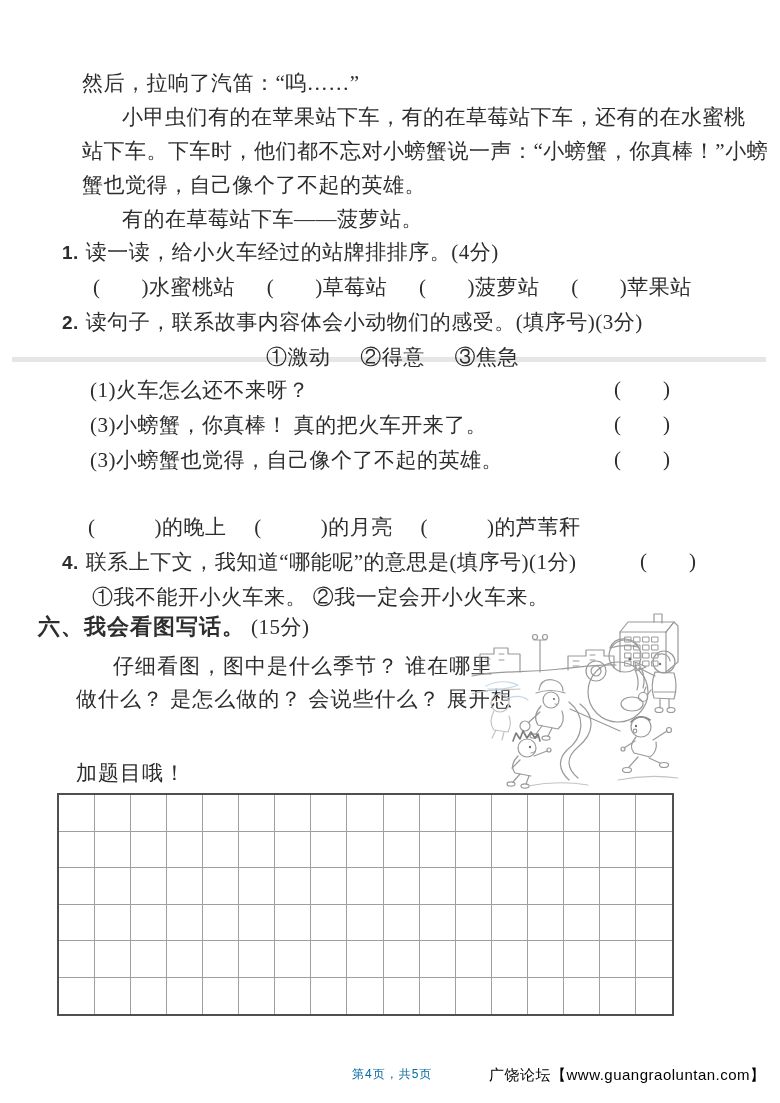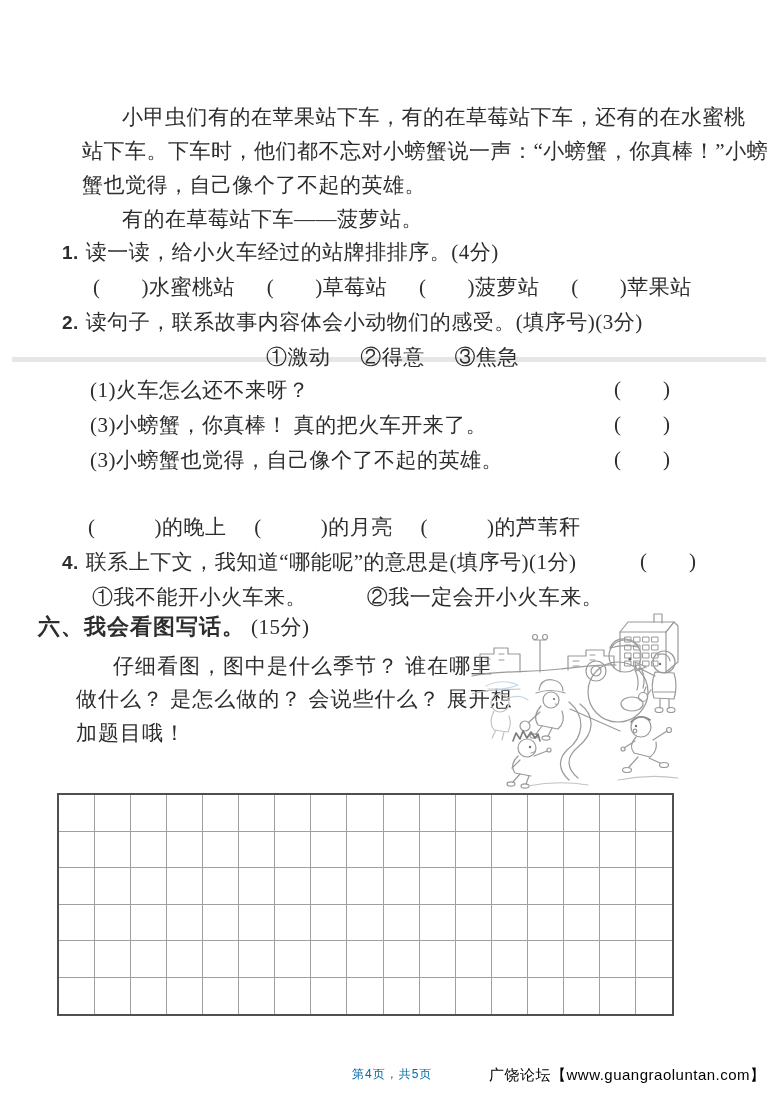--- a/index.html
+++ b/index.html
@@ -8,21 +8,21 @@
     font-family:"Liberation Serif","DejaVu Serif",serif;color:#2d2d2d;
     overflow:hidden;margin:0 auto;
   }
   .t{position:absolute;font-size:21px;line-height:27px;white-space:nowrap;letter-spacing:.5px;}
   .qnum{font-family:"Liberation Sans","DejaVu Sans",sans-serif;font-size:19px;font-weight:600;margin-right:7px;}
   .blank{display:inline-flex;justify-content:space-between;width:56px;}
   .blank.wide{width:74px;}
   .station{margin-right:26px;}
   .fillgroup{margin-right:22px;}
   .emo{margin-right:24px;}
-  .opt1{margin-right:54px;}
+  .opt1{}
   .ansblank{position:absolute;width:56px;display:flex;justify-content:space-between;font-size:21px;}
   .artifact-band{position:absolute;left:12px;top:357px;width:754px;height:5px;background:#dedede;opacity:.75;}
   .sec-title{font-family:"Liberation Sans","DejaVu Sans",sans-serif;font-weight:bold;font-size:22px;letter-spacing:1px;}
   .sec-score{font-size:21px;margin-left:6px;}
   .prompt-line{position:absolute;left:76px;font-size:21px;line-height:27px;white-space:nowrap;letter-spacing:1px;}
   .indent{padding-left:37px;}
   .illus{position:absolute;left:468px;top:610px;width:262px;height:182px;}
   .grid{
     position:absolute;left:57px;top:793px;width:617px;height:223px;
     display:grid;border:2px solid #4f4f4f;box-sizing:border-box;background:#fff;
@@ -35,20 +35,21 @@
   .footer-site{position:absolute;left:489px;top:1066px;font-size:15px;color:#000000;
     font-family:"Liberation Sans","DejaVu Sans",sans-serif;letter-spacing:.5px;}
 </style>
 </head>
 <body>
 
 <div class="page">
 
   <div class="artifact-band"></div>
 
+  <div class="t" style="top:70px;left:82px">然后，拉响了汽笛：“呜……”</div>
   <div class="t" style="top:104px;left:122px">小甲虫们有的在苹果站下车，有的在草莓站下车，还有的在水蜜桃</div>
   <div class="t" style="top:138px;left:82px">站下车。下车时，他们都不忘对小螃蟹说一声：“小螃蟹，你真棒！”小螃</div>
   <div class="t" style="top:172px;left:82px">蟹也觉得，自己像个了不起的英雄。</div>
   <div class="t" style="top:206px;left:122px">有的在草莓站下车——菠萝站。</div>
 
   <div class="t" style="top:239px;left:62px">
     <span class="qnum">1.</span><span>读一读，给小火车经过的站牌排排序。(4分)</span>
   </div>
   <div class="t" style="top:274px;left:93px">
     <span class="station"><span class="blank">
@@ -118,21 +119,21 @@
   <div class="t" style="top:584px;left:92px">
     <span class="opt1">①我不能开小火车来。</span>
     <span>②我一定会开小火车来。</span>
   </div>
 
   <div class="t" style="top:613px;left:38px">
     <span class="sec-title">六、我会看图写话。</span><span class="sec-score">(15分)</span>
   </div>
   <div class="prompt-line indent" style="top:653px">仔细看图，图中是什么季节？ 谁在哪里</div>
   <div class="prompt-line" style="top:686px">做什么？ 是怎么做的？ 会说些什么？ 展开想</div>
-  <div class="prompt-line" style="top:720px">加题目哦！</div>
+  <div class="prompt-line" style="top:760px">加题目哦！</div>
 
   <svg class="illus" viewBox="0 0 262 182">
     <g fill="none" stroke="#9a9a9a" stroke-width="1.2" stroke-linecap="round" stroke-linejoin="round">
 
       <path d="M4 66 C30 60 60 63 92 59 C112 57 132 54 148 55"></path>
       <path d="M4 84 C20 78 38 80 52 79" stroke="#c3c3c3"></path>
 
       <path d="M12 62 V44 H26 V38 H40 V44 H52 V62"></path>
       <path d="M17 49 h5 M17 55 h5 M31 44 h5 M31 50 h5" stroke-width="1"></path>
 

